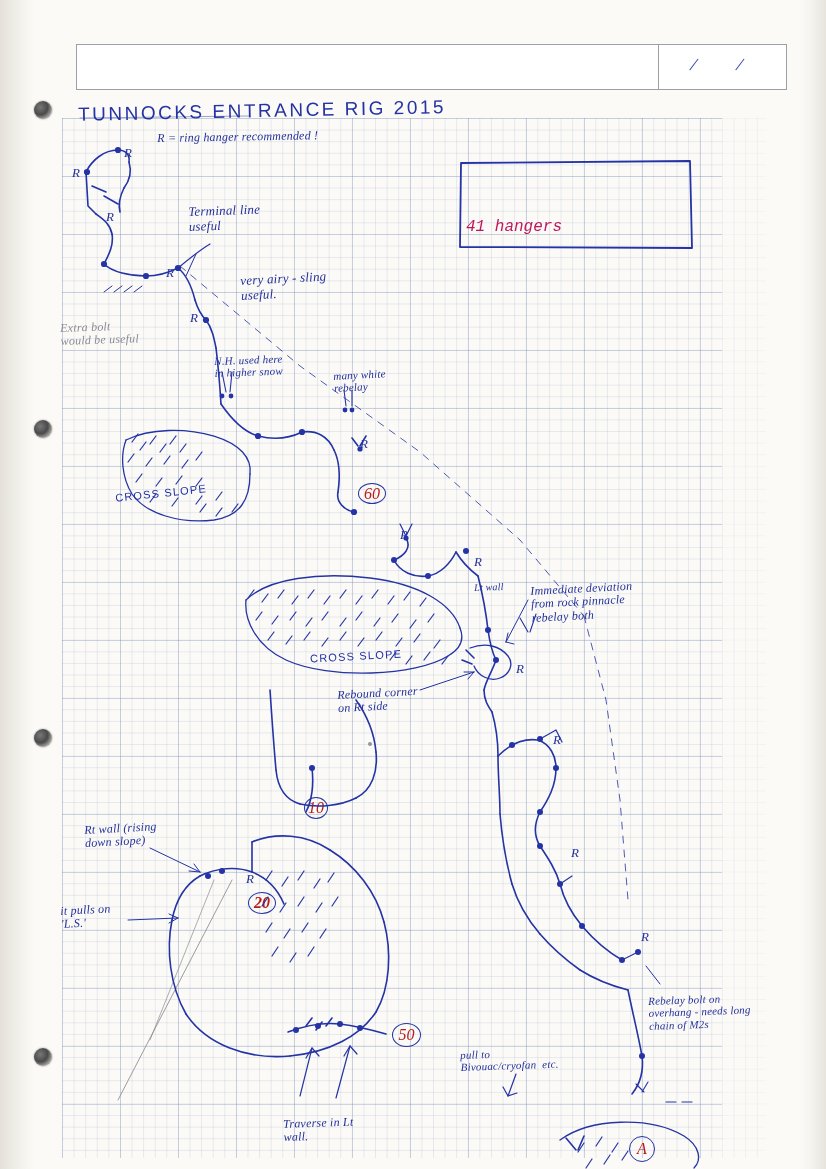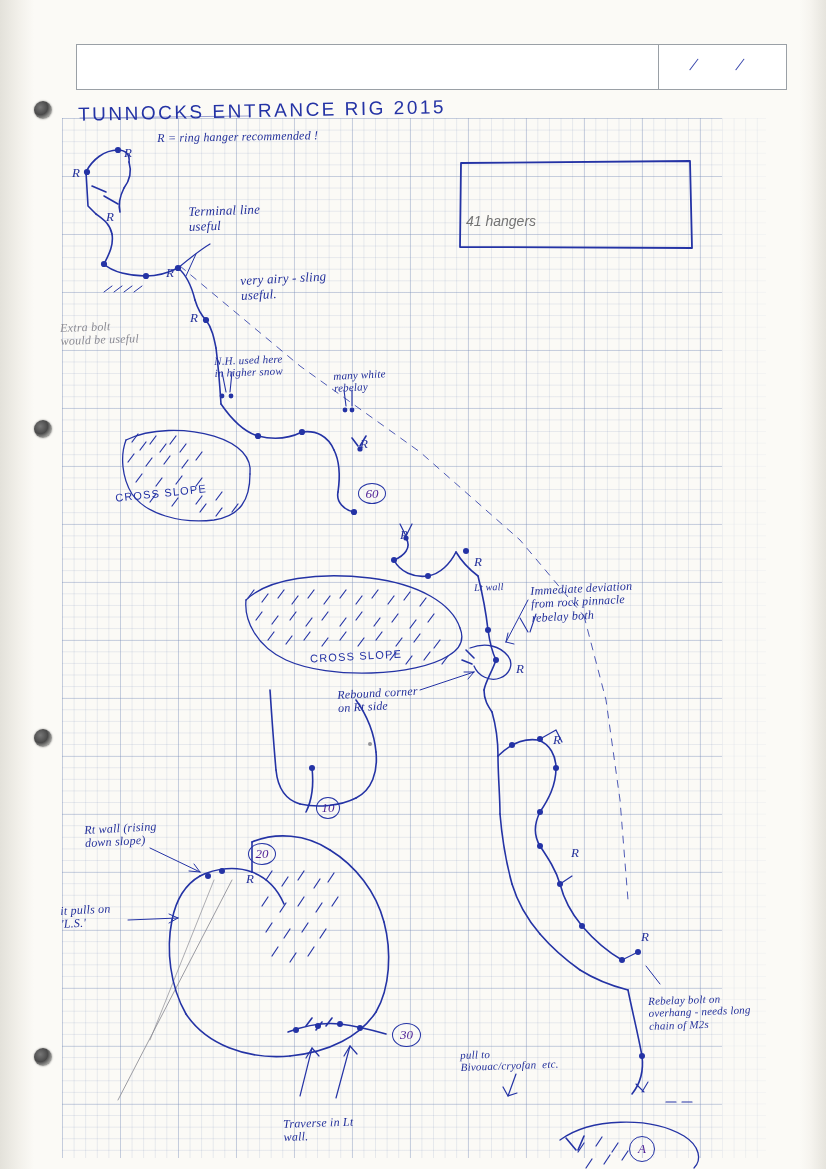--- a/index.html
+++ b/index.html
@@ -81,28 +81,28 @@
     transform-origin:left top;
   }
   .pencil{color:#8b8b93;font-style:italic;}
   .title{
     position:absolute;color:#2433a5;
     font-family:"Liberation Sans",sans-serif;
     font-size:19px;letter-spacing:2.5px;
     transform:rotate(-1.2deg);
   }
   .boxnote{
-    position:absolute;color:#737373;font-family:Liberation Sans, sans-serif;
-    font-style:italic;font-size:14px;line-height:1.45;white-space:pre;
+    position:absolute;color:#be185d;font-family:Liberation Mono, monospace;
+    font-style:italic;font-size:16px;line-height:1.45;white-space:pre;
   }
   .circlelbl{
     position:absolute;border:1.6px solid #2433a5;border-radius:50%;
-    color:#4c1d95;font-family:"Liberation Serif",serif;font-style:italic;
+    color:#b91c1c;font-family:"Liberation Serif",serif;font-style:italic;
     display:flex;align-items:center;justify-content:center;
-    font-size:13px;
+    font-size:16px;
   }
   .cap{
     position:absolute;color:#2433a5;font-family:"Liberation Sans",sans-serif;
     font-size:11px;letter-spacing:1.2px;
   }
 </style>
 </head>
 <body>
 
 <div id="sheet">
@@ -152,23 +152,23 @@
 'L.S.'</div>
   <div class="note" style="left:648px;top:995px;font-size:11px;transform:rotate(-2deg);">Rebelay bolt on
 overhang - needs long
 chain of M2s</div>
   <div class="note" style="left:460px;top:1049px;font-size:11px;transform:rotate(-2deg);">pull to
 Bivouac/cryofan  etc.</div>
   <div class="note" style="left:283px;top:1118px;font-size:12px;transform:rotate(-2deg);">Traverse in Lt
 wall.</div>
 
   <div class="circlelbl" style="left:358px;top:483px;width:26px;height:19px;">60</div>
-  <div class="circlelbl" style="left:316px;top:797px;width:22px;height:20px;">10</div>
-  <div class="circlelbl" style="left:248px;top:843px;width:26px;height:20px;">20</div>
-  <div class="circlelbl" style="left:392px;top:1023px;width:27px;height:22px;">30</div>
+  <div class="circlelbl" style="left:304px;top:797px;width:22px;height:20px;">10</div>
+  <div class="circlelbl" style="left:248px;top:892px;width:26px;height:20px;font-weight:bold;">20</div>
+  <div class="circlelbl" style="left:392px;top:1023px;width:27px;height:22px;">50</div>
   <div class="circlelbl" style="left:629px;top:1136px;width:24px;height:24px;">A</div>
 
   <div class="note" style="left:72px;top:166px;font-size:13px;">R</div>
   <div class="note" style="left:124px;top:146px;font-size:13px;">R</div>
   <div class="note" style="left:106px;top:210px;font-size:13px;">R</div>
   <div class="note" style="left:166px;top:266px;font-size:13px;">R</div>
   <div class="note" style="left:190px;top:311px;font-size:13px;">R</div>
   <div class="note" style="left:360px;top:437px;font-size:13px;">R</div>
   <div class="note" style="left:400px;top:528px;font-size:13px;">R</div>
   <div class="note" style="left:516px;top:662px;font-size:13px;">R</div>

